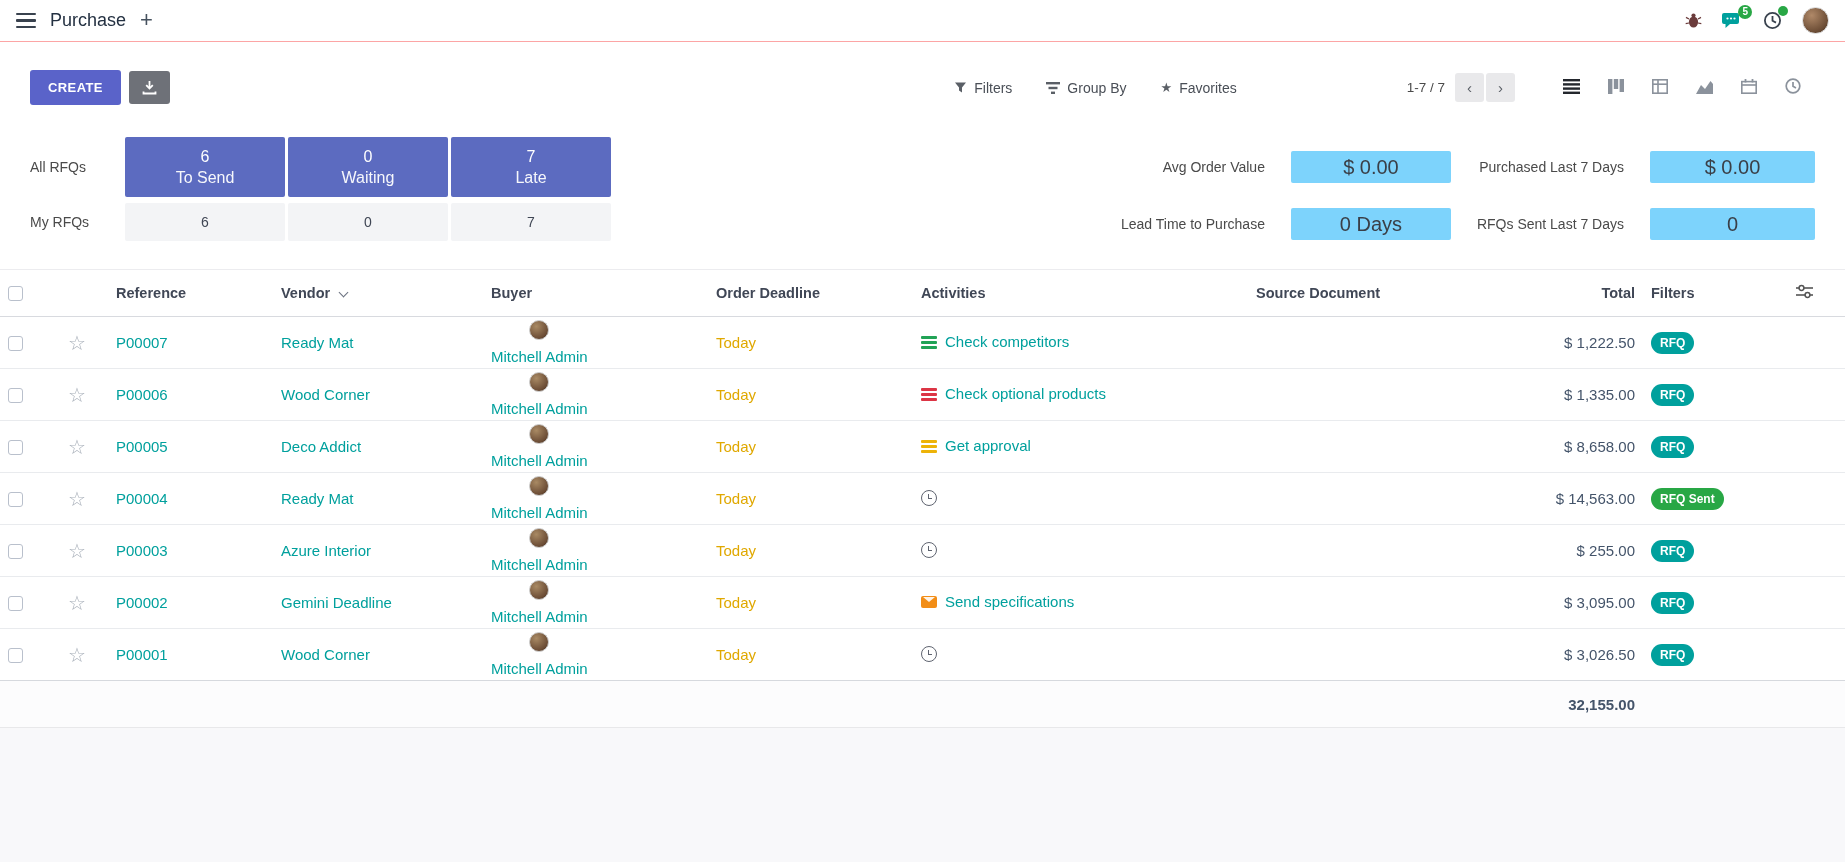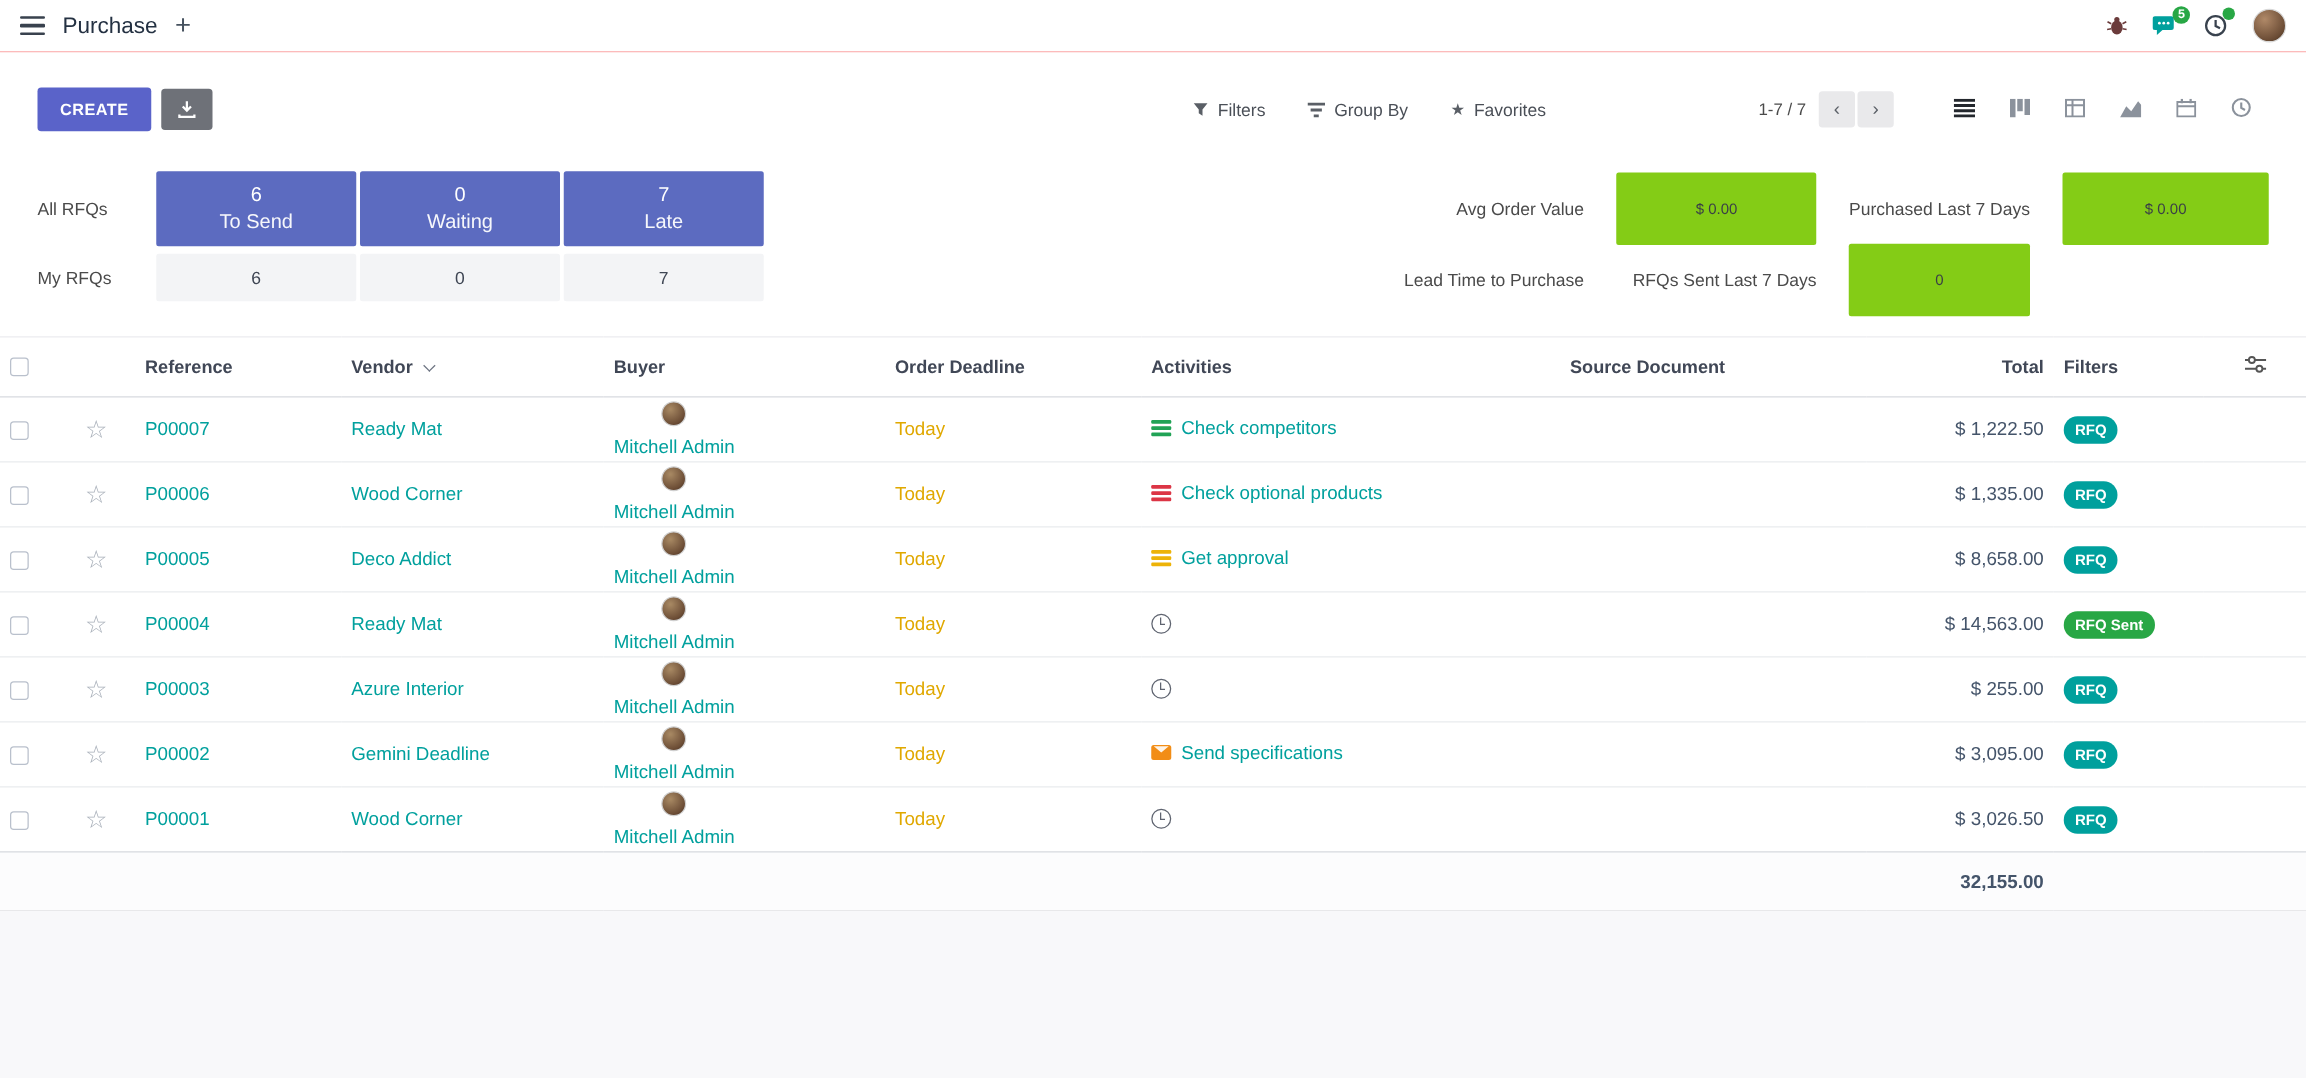--- a/index.html
+++ b/index.html
@@ -65,21 +65,21 @@
   .dash-label { font-size:14px; color:#4a4a4a; align-self:center; }
   .tile { background:#5c6bc0; color:#fff; border-radius:2px; cursor:pointer;
           display:flex; flex-direction:column; align-items:center; justify-content:center; gap:3px; }
   .tile .num { font-size:16px; }
   .tile .lbl { font-size:16px; opacity:.95; }
   .mybox { background:#f3f4f6; color:#3f4654; font-size:14px; border-radius:2px; cursor:pointer;
            display:flex; align-items:center; justify-content:center; }
   .dash-right { margin-left:auto; display:grid; grid-template-columns:auto 160px auto 165px;
                 grid-template-rows:60px 42px; gap:6px 26px; align-items:center; }
   .kpi-label { text-align:right; font-size:14px; color:#4a4a4a; }
-  .kpi-value { background:#84cc16; height:58px; border-radius:2px; font-size:12px; color:#3a3f47;
+  .kpi-value { background:#7dd3fc; height:32px; border-radius:2px; font-size:20px; color:#3a3f47;
                display:flex; align-items:center; justify-content:center; }
 
   
   table { width:100%; border-collapse:collapse; table-layout:fixed; background:#fff; }
   thead th { font-size:14.5px; font-weight:600; color:#404756; text-align:left;
              padding:14px 8px; border-top:1px solid #ececef; border-bottom:1px solid #d8dadf; }
   tbody td { height:52px; padding:0 8px; border-top:1px solid #e9ebee; font-size:15px; }
   tbody tr:first-child td { border-top:none; }
   tfoot td { height:47px; border-top:1px solid #d6d9de; border-bottom:1px solid #e8e8ea;
              background:#fcfcfd; font-size:15px; font-weight:700; color:#44546a; padding:0 8px; }
@@ -270,20 +270,21 @@
     <div class="mybox">0</div>
     <div class="mybox">7</div>
   </div>
 
   <div class="dash-right">
     <span class="kpi-label">Avg Order Value</span>
     <div class="kpi-value">$ 0.00</div>
     <span class="kpi-label">Purchased Last 7 Days</span>
     <div class="kpi-value">$ 0.00</div>
     <span class="kpi-label">Lead Time to Purchase</span>
+    <div class="kpi-value">0 Days</div>
     <span class="kpi-label">RFQs Sent Last 7 Days</span>
     <div class="kpi-value">0</div>
   </div>
 </section>
 
 <table>
   <colgroup>
     <col style="width:60px">
       <col style="width:48px">
       <col style="width:165px">

